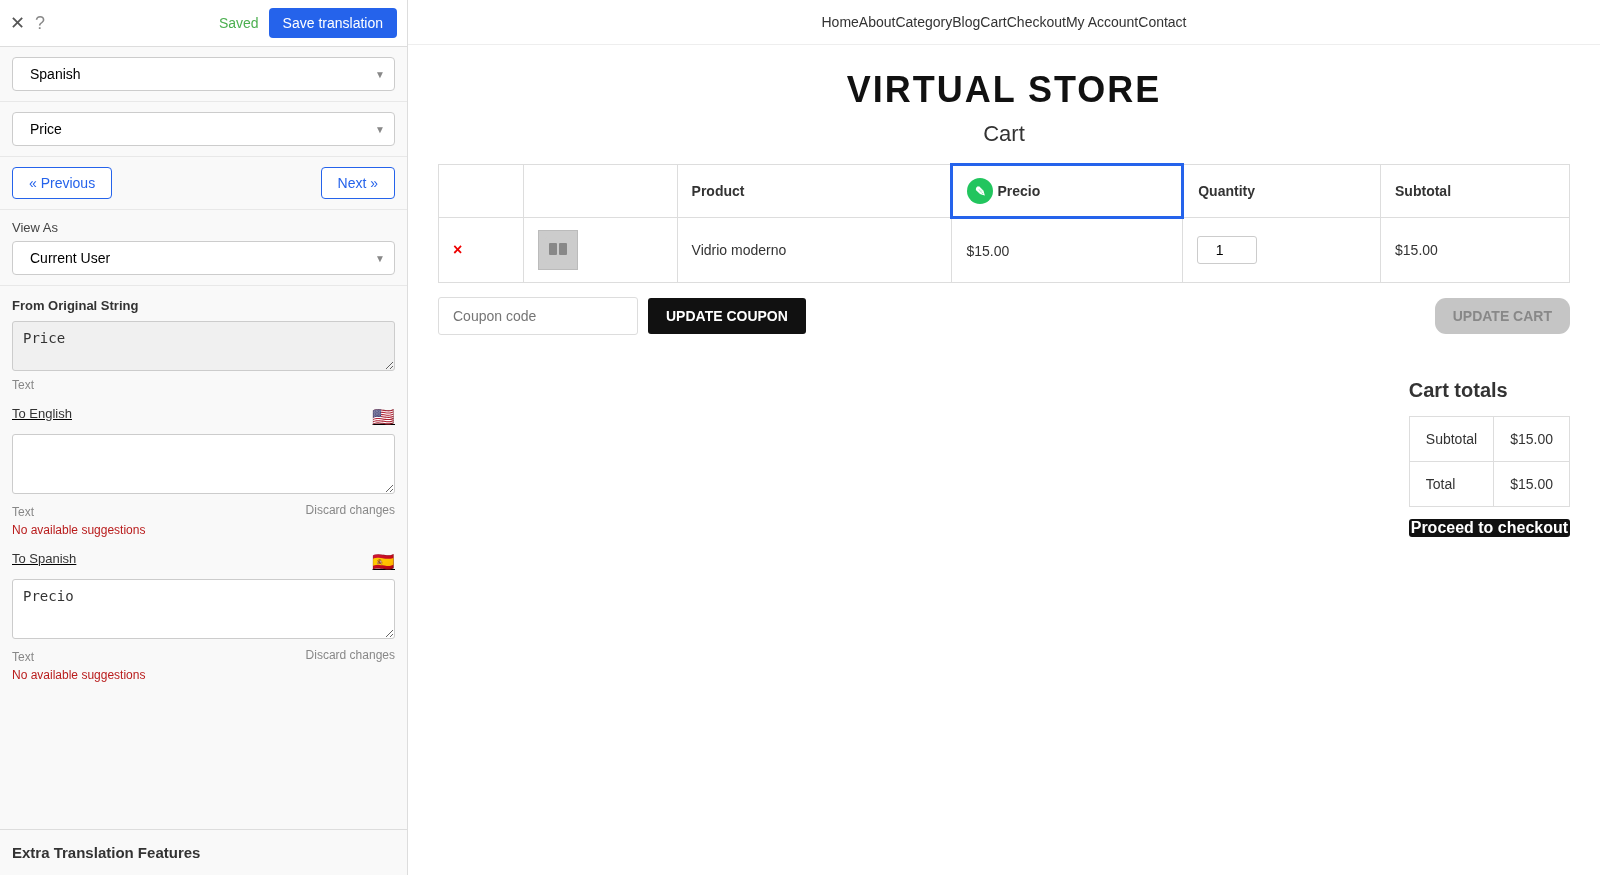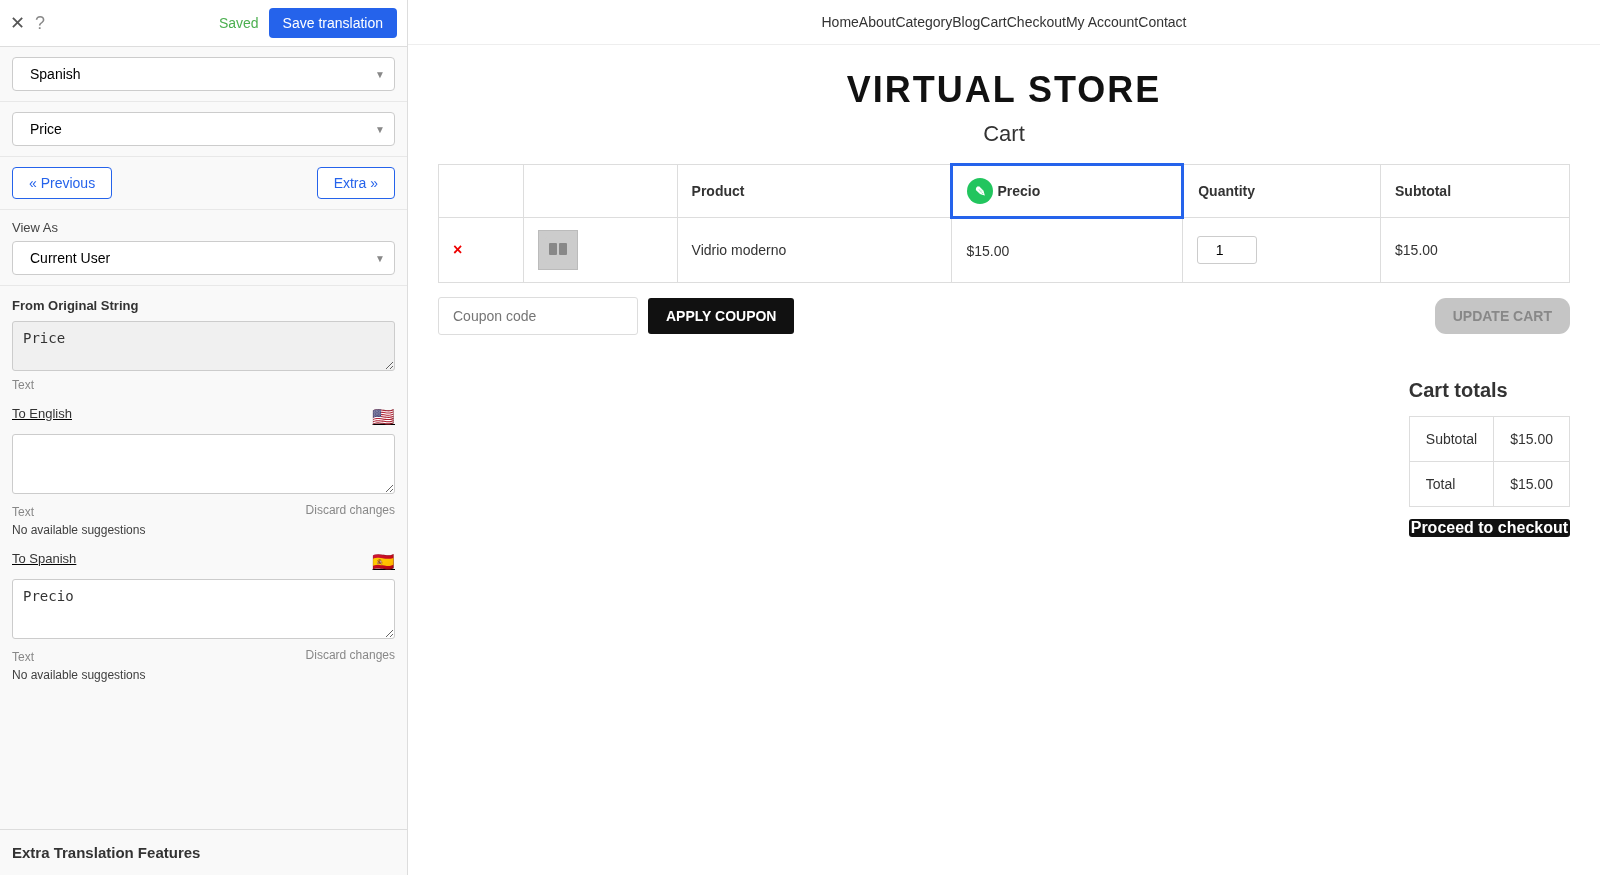--- a/index.html
+++ b/index.html
@@ -188,21 +188,21 @@
     .discard-btn {
       color: #888;
       background: none;
       border: none;
       font-size: 12px;
       cursor: pointer;
     }
 
     .no-suggestions {
       font-size: 12px;
-      color: #404040;
+      color: #b91c1c;
       margin-top: 4px;
     }
 
     .extra-features {
       padding: 14px 12px;
       border-top: 1px solid #ddd;
       margin-top: auto;
     }
 
     .extra-features-title {
@@ -439,21 +439,21 @@
         <option>Price</option>
         <option>Product</option>
         <option>Quantity</option>
         <option>Subtotal</option>
       </select>
     </div>
   </div>
 
   <div class="nav-buttons">
     <button class="nav-btn">« Previous</button>
-    <button class="nav-btn">Extra »</button>
+    <button class="nav-btn">Next »</button>
   </div>
 
   <div class="view-as-section">
     <div class="view-as-label">View As</div>
     <div class="select-wrapper">
       <select>
         <option>Current User</option>
         <option>Guest</option>
         <option>Administrator</option>
       </select>
@@ -552,21 +552,21 @@
           <td>
             <input class="qty-input" type="number" value="1" style="">
           </td>
           <td>$15.00</td>
         </tr>
       </tbody>
     </table>
 
     <div class="coupon-row">
       <input class="coupon-input" type="text" placeholder="Coupon code" style="">
-      <button class="apply-coupon-btn">APPLY COUPON</button>
+      <button class="apply-coupon-btn">UPDATE COUPON</button>
       <button class="update-cart-btn">UPDATE CART</button>
     </div>
   </div>
 
   <div class="cart-totals">
     <h3 class="cart-totals-title">Cart totals</h3>
     <table class="totals-table">
       <tbody>
         <tr>
           <td>Subtotal</td>

